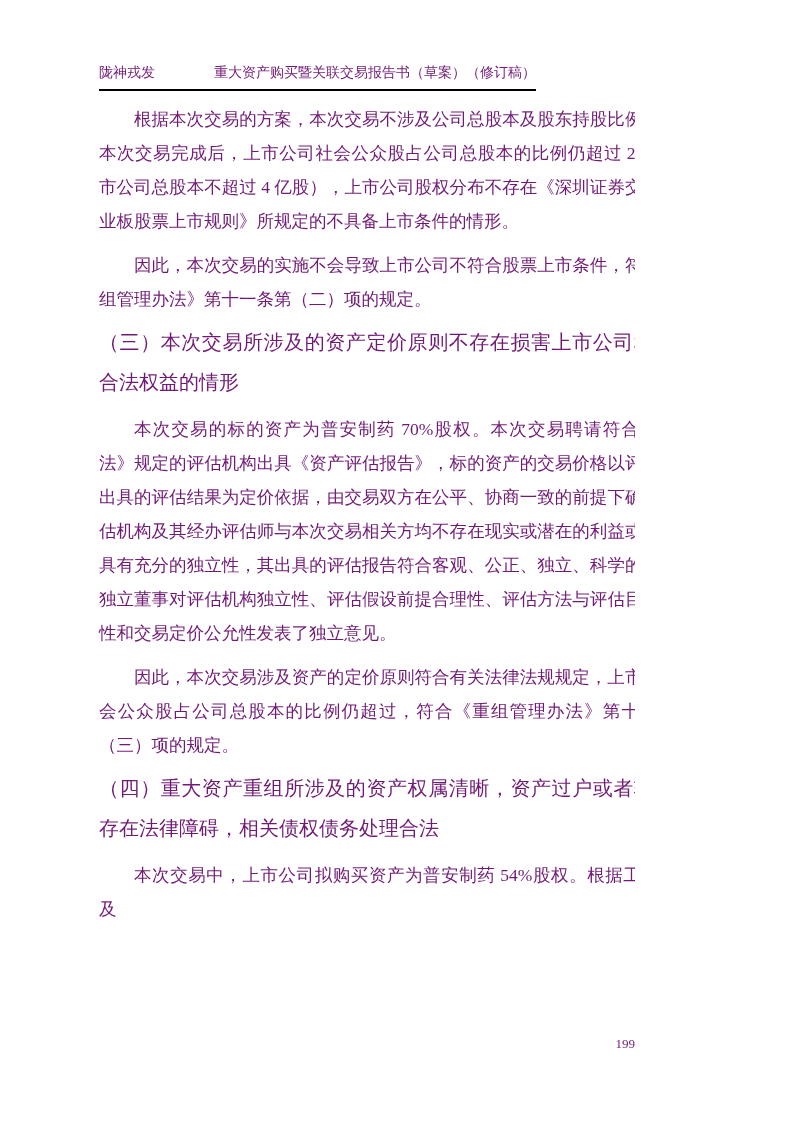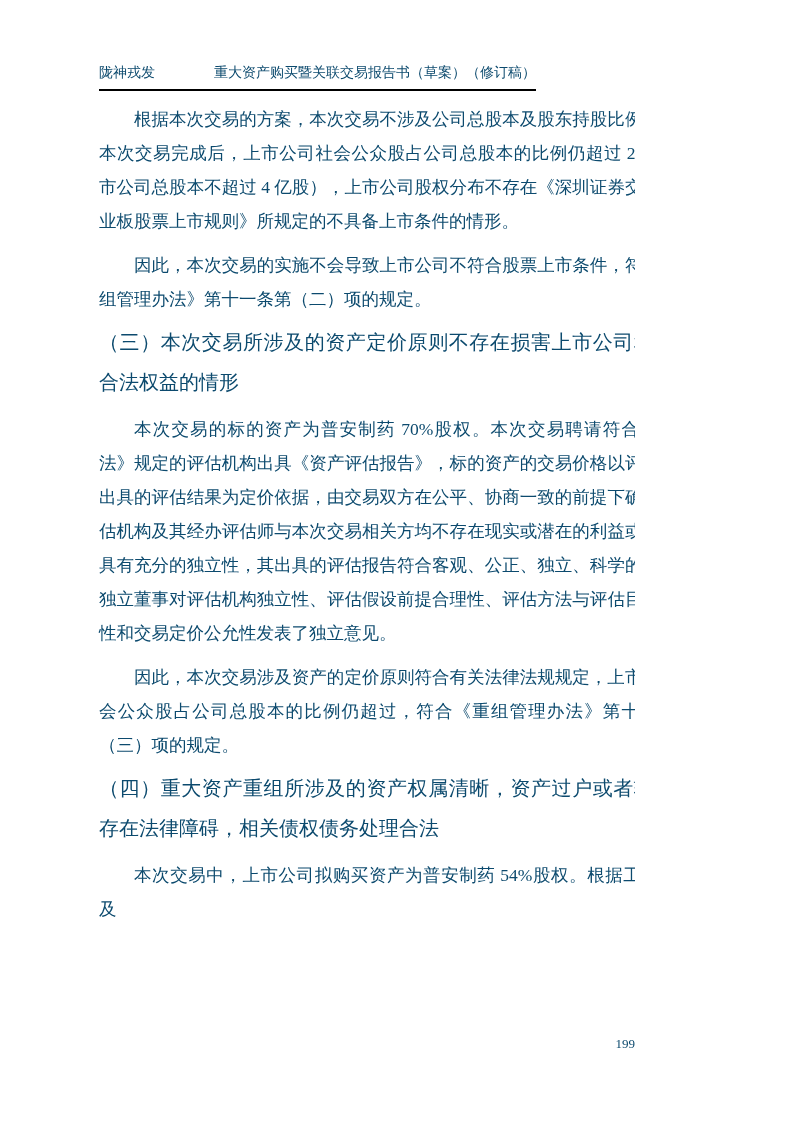--- a/index.html
+++ b/index.html
@@ -1,21 +1,21 @@
 <!DOCTYPE html>
 <html><head>
 <meta charset="utf-8">
 <style>
   html, body { margin: 0; padding: 0; background: #ffffff; }
   .page {
     position: relative;
     width: 635px;
     height: 1122px;
     background: #ffffff;
-    color: #0c4a6e;
+    color: #701a75;
     font-family: "Liberation Serif", serif;
     overflow: hidden;
   }
   .header {
     position: absolute;
     left: 99px;
     right: 99px;
     top: 52px;
     display: flex;
     justify-content: space-between;

